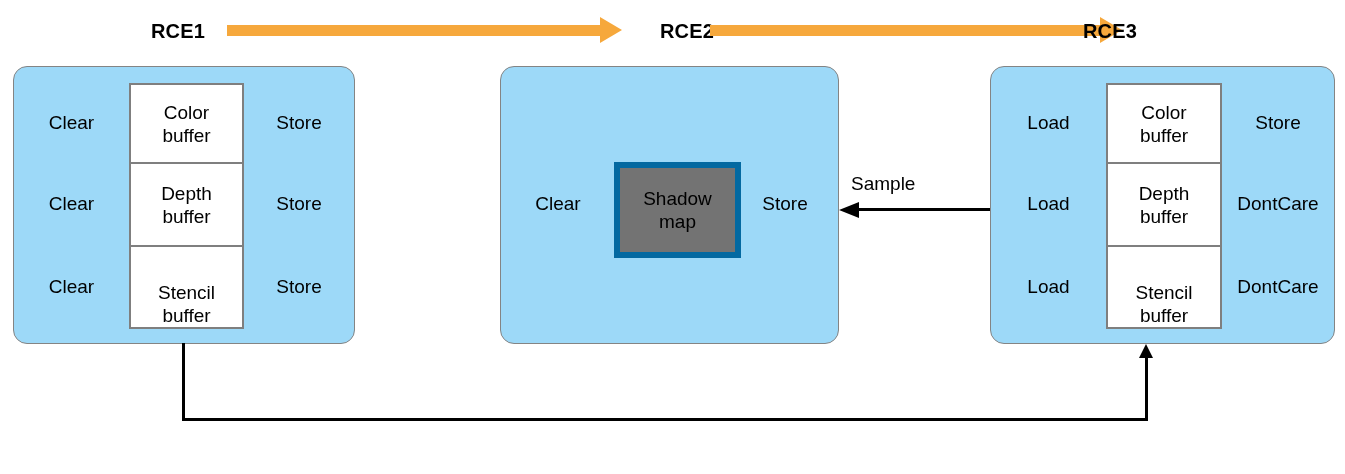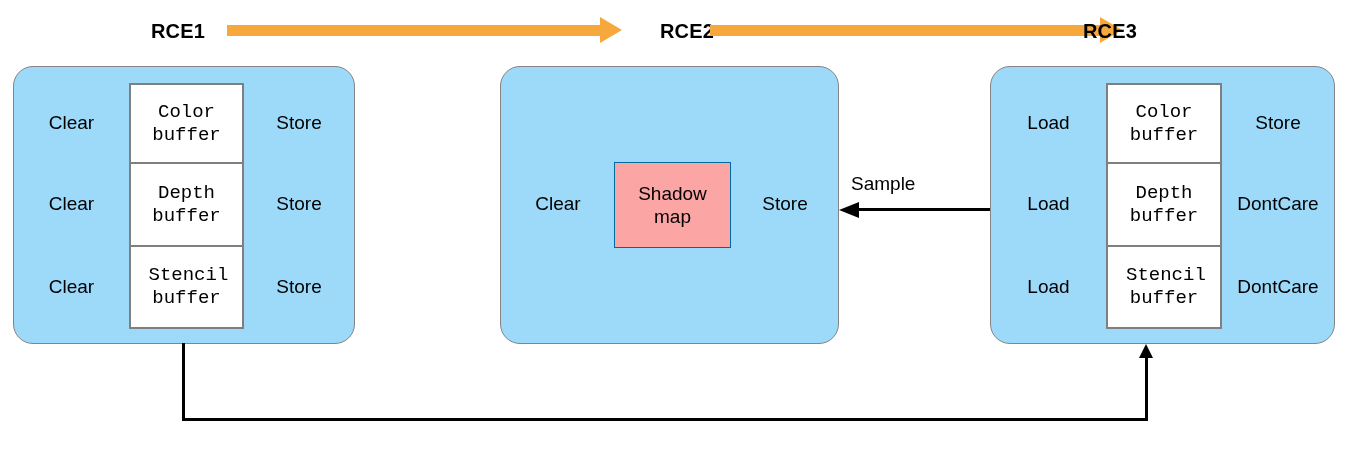--- a/index.html
+++ b/index.html
@@ -23,50 +23,50 @@
   .flow-arrow .head {
     width:0; height:0;
     border-left:22px solid #F6A83C;
     border-top:13px solid transparent;
     border-bottom:13px solid transparent;
   }
 
   
   .rce-box {
     position:absolute; top:66px; height:276px;
-    background:#9DD9F8; border:1.5px solid #848484; border-radius:20px;
+    background:#9DD9F8; border:1.5px solid #848484; border-radius:14px;
   }
   .rce-grid {
     position:absolute; top:16px; left:0;
     display:grid;
   }
   .grid-1 { grid-template-columns:115px 115px 110px; grid-template-rows:79px 83px 84px; }
   .grid-3 { grid-template-columns:115px 116px 112px; grid-template-rows:79px 83px 84px; }
   .cell-label {
     display:flex; align-items:center; justify-content:center;
     font-size:19px; white-space:nowrap;
   }
   .buffer-stack {
     grid-column:2; grid-row:1 / span 3;
     background:#fff; border:2px solid #7F7F7F;
     display:flex; flex-direction:column;
   }
   .buffer-cell {
     display:flex; align-items:center; justify-content:center; text-align:center;
     font-size:19px; line-height:23px;
   }
-  .buffer-cell span { display:inline-block; max-width:76px;font-family:Liberation Mono, monospace; }
+  .buffer-cell span { display:inline-block; max-width:76px; }
   .bc1 { height:77px; }
   .bc2 { height:83px; border-top:2px solid #7F7F7F; box-sizing:border-box; }
-  .bc3 { height:82px; border-top:2px solid #7F7F7F; box-sizing:border-box; }
+  .bc3 { height:82px; border-top:2px solid #7F7F7F; box-sizing:border-box;align-items:flex-end; }
 
   
   .single-box {
     position:absolute; left:113px; top:95px; width:115px; height:84px;
-    background:#fca5a5; border:1px solid #0369a1;
+    background:#737373; border:6px solid #0369a1;
     display:flex; align-items:center; justify-content:center; text-align:center;
     font-size:19px; line-height:23px;
   }
   .single-box span { display:inline-block; max-width:78px; }
   .side-label {
     position:absolute; width:96px; height:24px; top:125px;
     font-size:19px; text-align:center; line-height:24px; white-space:nowrap;
   }
 
   

